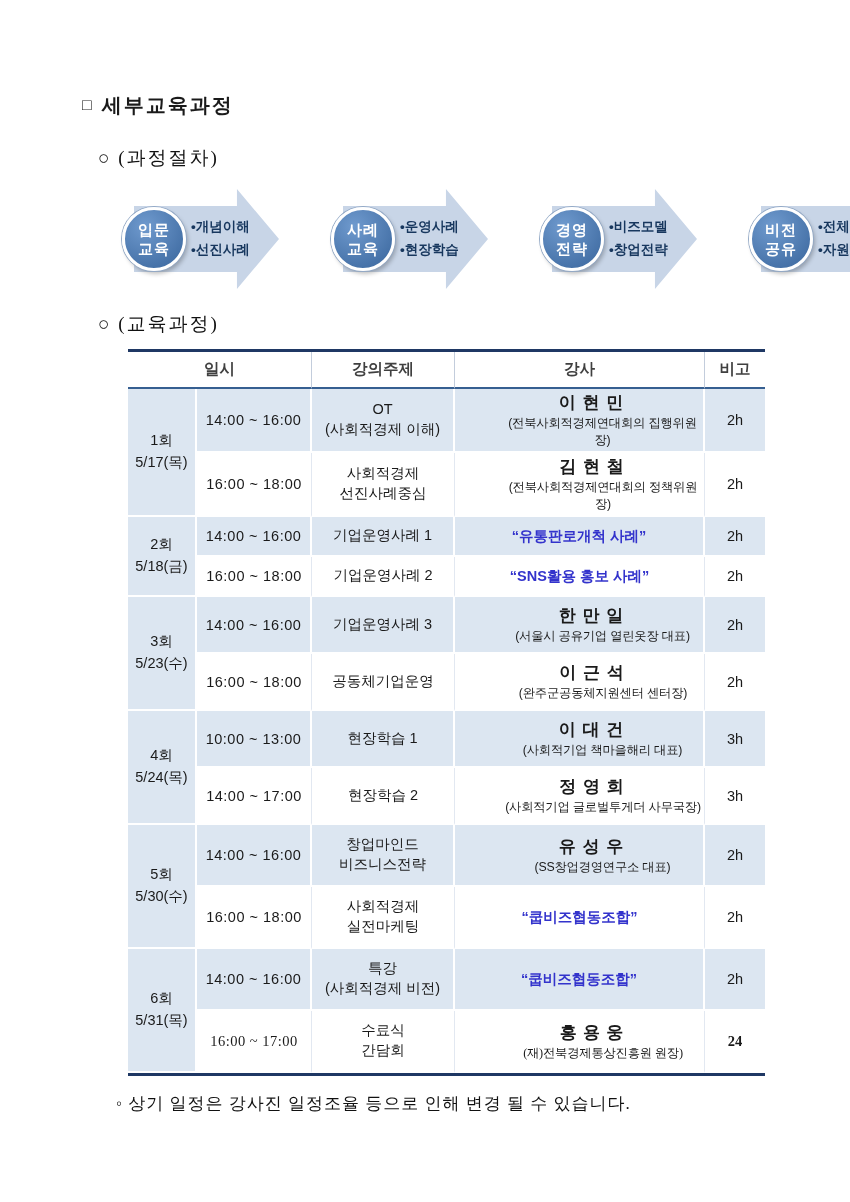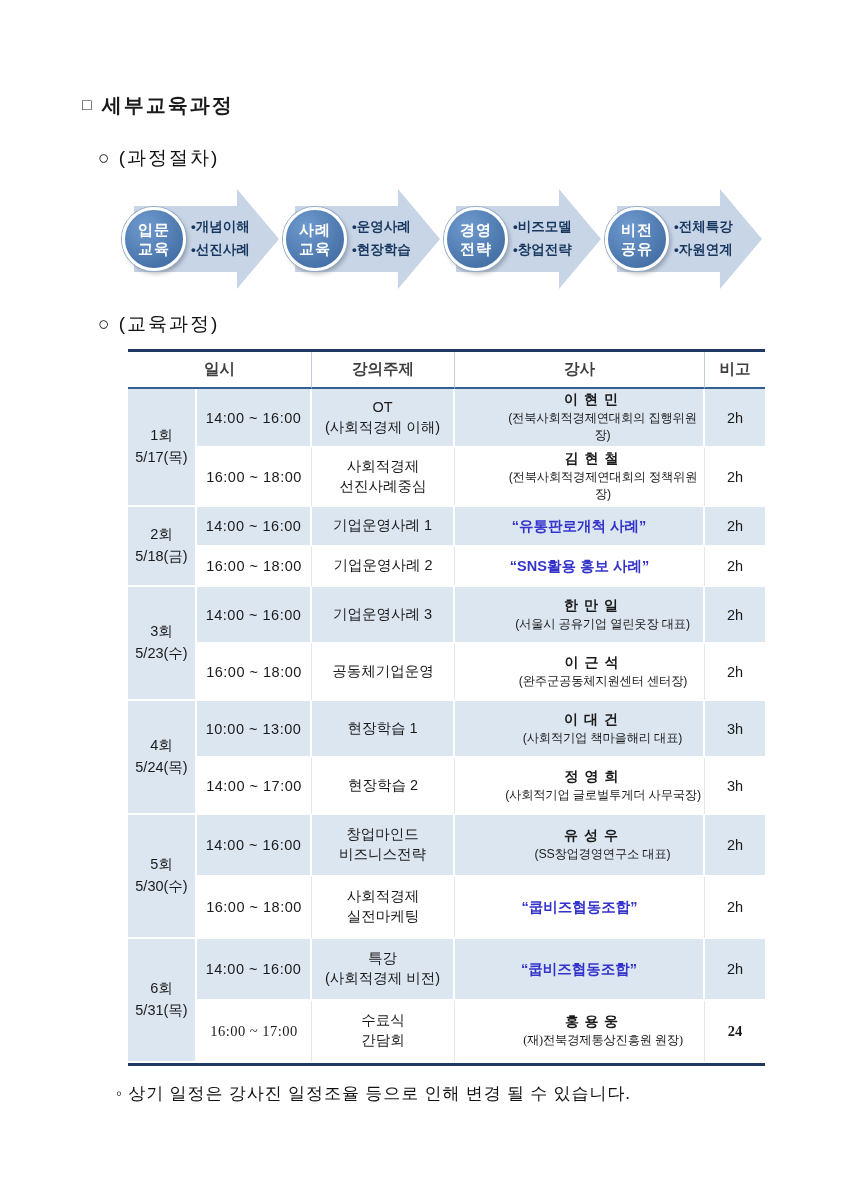--- a/index.html
+++ b/index.html
@@ -7,27 +7,27 @@
   body {
     width:850px; height:1202px; position:relative; overflow:hidden;
     font-family:"Liberation Sans", sans-serif; color:#1a1a1a;
   }
   .doc-title {
     margin:92px 0 0 82px; font-size:20px; font-weight:bold; letter-spacing:2px;
     display:flex; align-items:center; gap:10px;
   }
   .doc-title .marker { font-size:16px; font-weight:normal; letter-spacing:0; position:relative; top:-1px; }
   .section-label {
-    font-family:Liberation Sans, sans-serif; font-size:19px; letter-spacing:2px; color:#111;
+    font-family:Liberation Serif, serif; font-size:19px; letter-spacing:2px; color:#111;
   }
   #section-procedure { margin:26px 0 0 98px; }
   #section-curriculum { margin:20px 0 0 98px; }
 
   
-  .process { margin:16px 0 0 118px; display:flex; width:644px; height:104px; }
+  .process { margin:16px 0 0 118px; display:flex; width:644px; height:104px;gap:48px; }
   .step { position:relative; width:161px; height:104px; flex:0 0 auto; }
   .arrow {
     position:absolute; left:16px; top:2px; width:145px; height:100px;
     background:var(--arrow);
     clip-path:polygon(0 17%, 71% 17%, 71% 0, 100% 50%, 71% 100%, 71% 83%, 0 83%);
   }
   .circle {
     position:absolute; left:4px; top:50%; transform:translateY(-50%);
     width:64px; height:64px; border-radius:50%;
     background:radial-gradient(circle at 35% 28%, var(--circle-l) 0%, var(--circle) 75%);
@@ -55,21 +55,21 @@
   .schedule td {
     text-align:center; vertical-align:middle; font-size:14.5px; color:#1a1a1a;
     padding:2px 1px; border-right:2px solid #fff; border-bottom:2px solid #fff;
   }
   tr.row-a td { background:var(--cell-blue); }
   tr.row-b td { background:#ffffff; border-right:1px solid #e2e8f1; }
   .schedule td.session-cell { background:var(--cell-blue); border-right:2px solid #fff; line-height:1.5; }
   .schedule td:last-child { border-right:none; }
   .time-cell { letter-spacing:.5px; }
   .topic-cell { line-height:1.35; }
-  .lect-name { font-weight:bold; font-size:14px; letter-spacing:1px;padding-left:25px; }
+  .lect-name { font-weight:bold; font-size:17px; letter-spacing:1px;padding-left:25px; }
   .lect-title { font-size:12.3px; margin-top:1px; letter-spacing:-.2px;padding-left:47px; }
   .quote { color:var(--quote); font-weight:bold; }
   .note-bold { font-weight:bold; font-size:15px; }
 
   .footnote {
     margin:16px 0 0 116px; font-family:"Liberation Serif", serif;
     font-size:17px; letter-spacing:1px; color:#111;
   }
 </style>
 </head>

